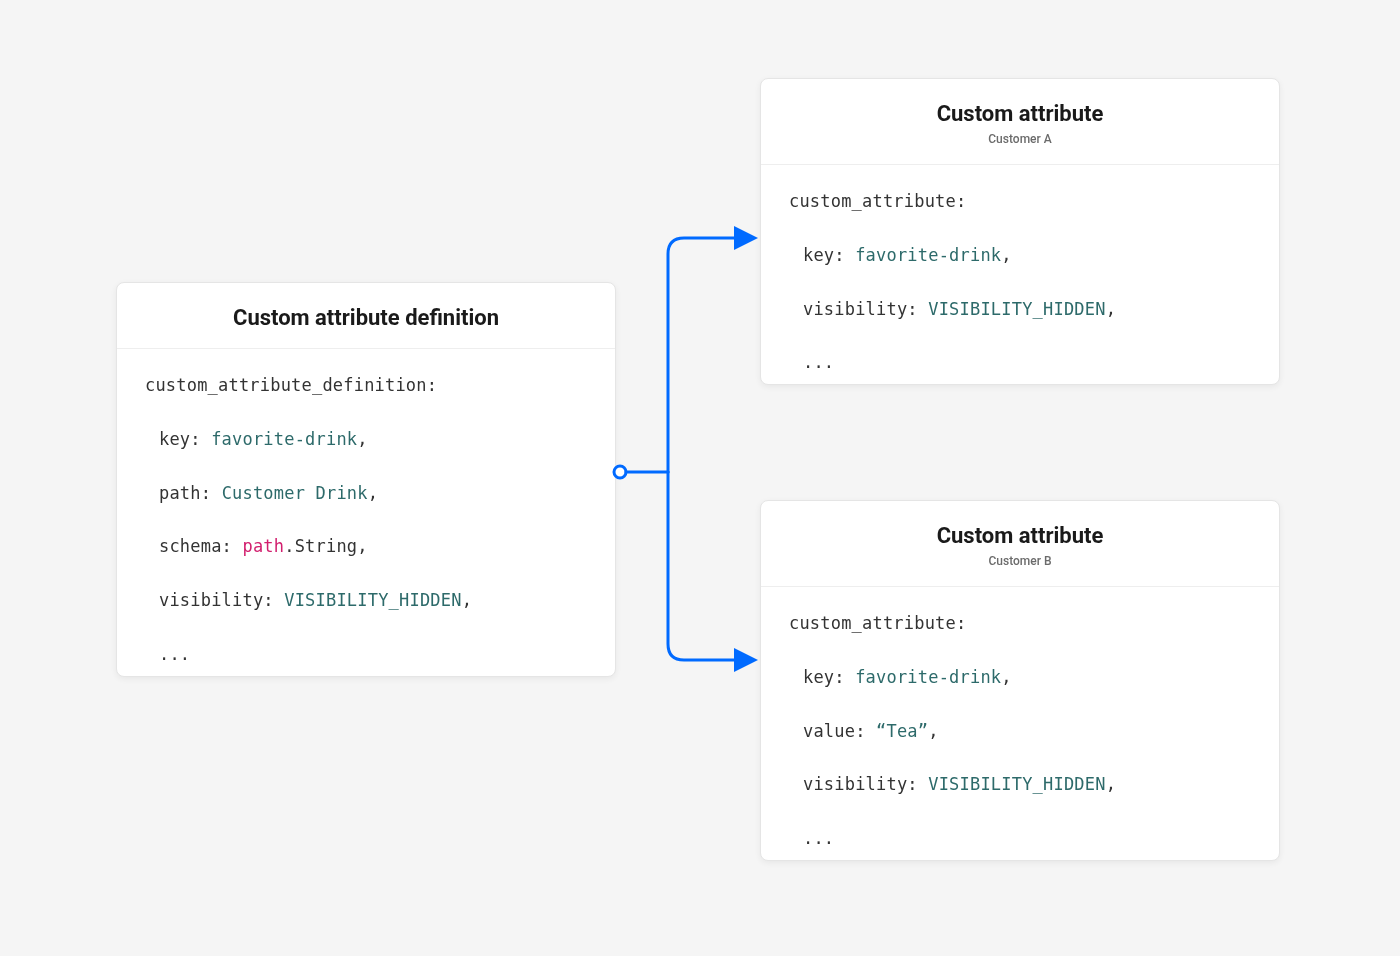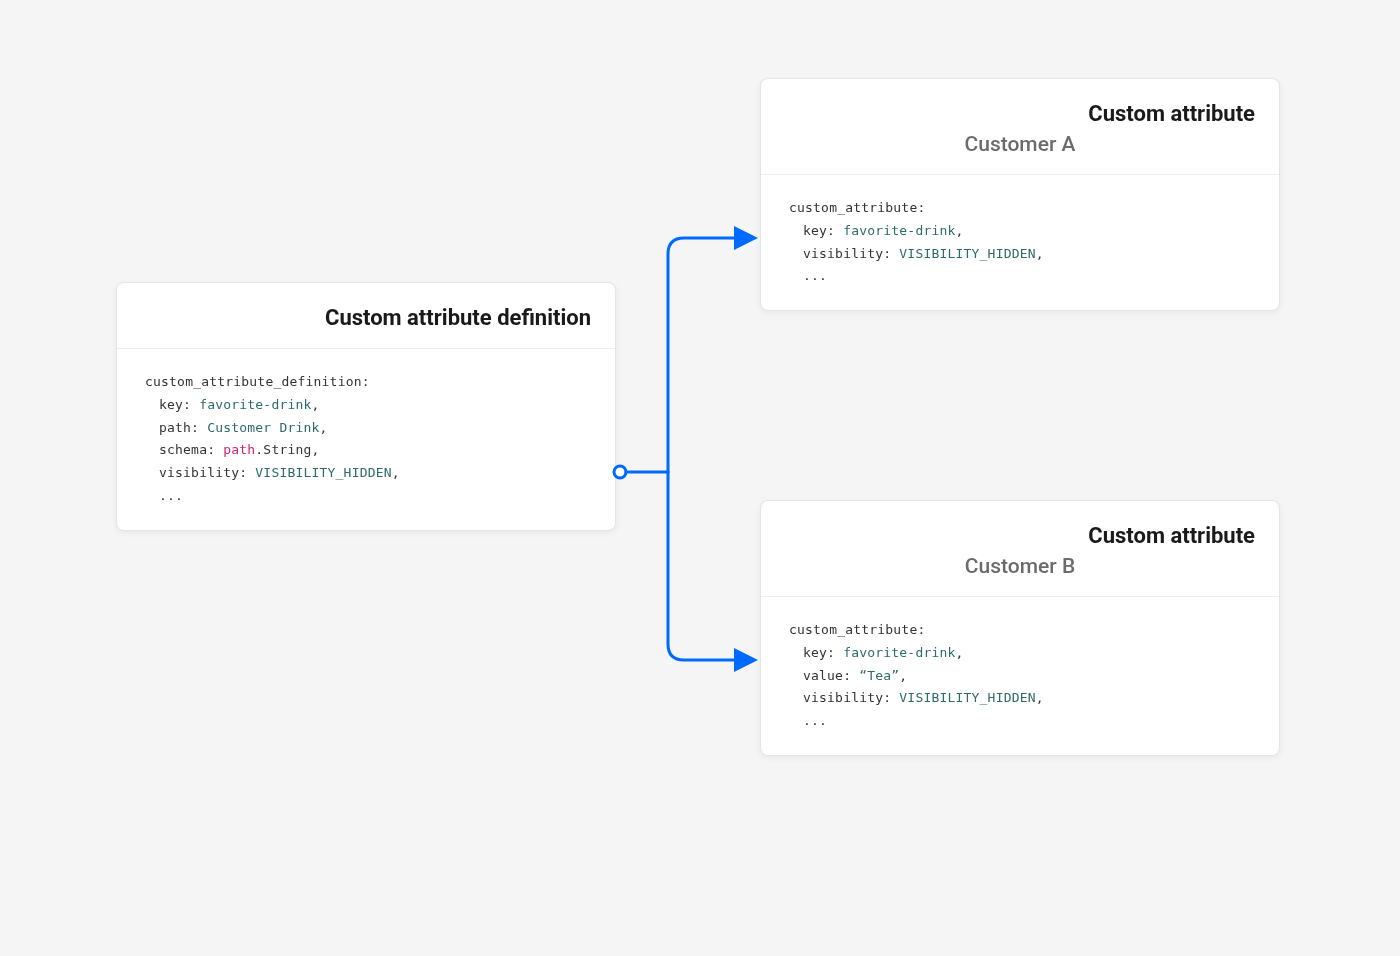--- a/index.html
+++ b/index.html
@@ -20,39 +20,38 @@
   }
   .card-header {
     padding: 22px 24px 18px 24px;
     border-bottom: 1px solid #eee;
     text-align: center;
   }
   .card-title {
     font-size: 22px;
     font-weight: 700;
     color: #1a1a1a;
-    text-align: right;
   }
   .card-subtitle {
-    font-size: 21px;
+    font-size: 12px;
     color: #6b6b6b;
     margin-top: 6px;
     font-weight: 500;
   }
   .card-body {
-    padding: 22px 28px 22px 28px;
+    padding: 22px 28px 6px 28px;
     font-family: "SFMono-Regular", Menlo, Consolas, monospace;
-    font-size: 13px;
+    font-size: 17px;
     line-height: 1.75;
     color: #333;
     letter-spacing: 0.2px;
     white-space: nowrap;
   }
   .line { display: block; }
-  .indent { padding-left: 14px; }
+  .indent { padding-left: 14px; margin-top: 24px; }
   .tok-key { color: #333; }
   .tok-val { color: #2d6a6a; }
   .tok-path { color: #d21f6e; }
   .tok-dots { color: #333; }
   svg.connector {
     position: absolute;
     top: 0;
     left: 0;
     overflow: visible;
     pointer-events: none;

